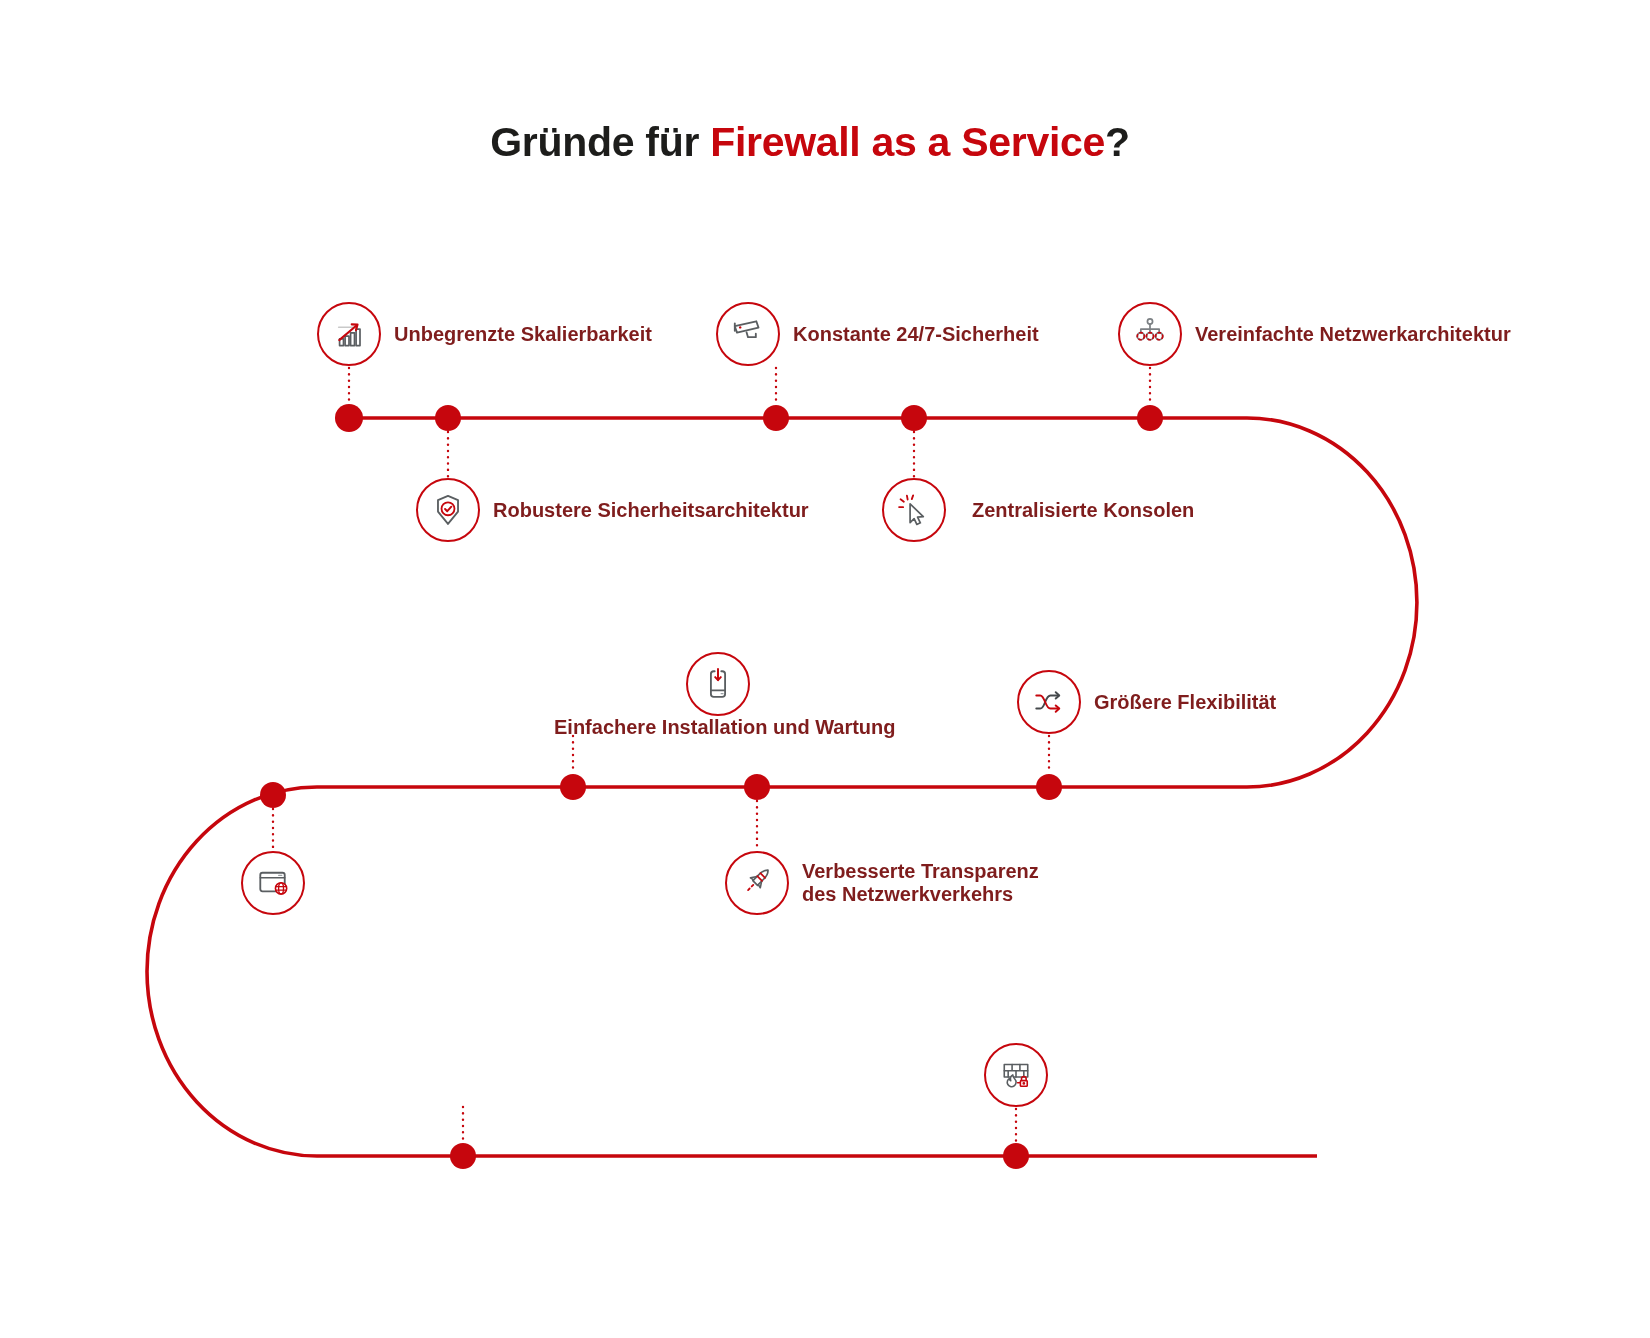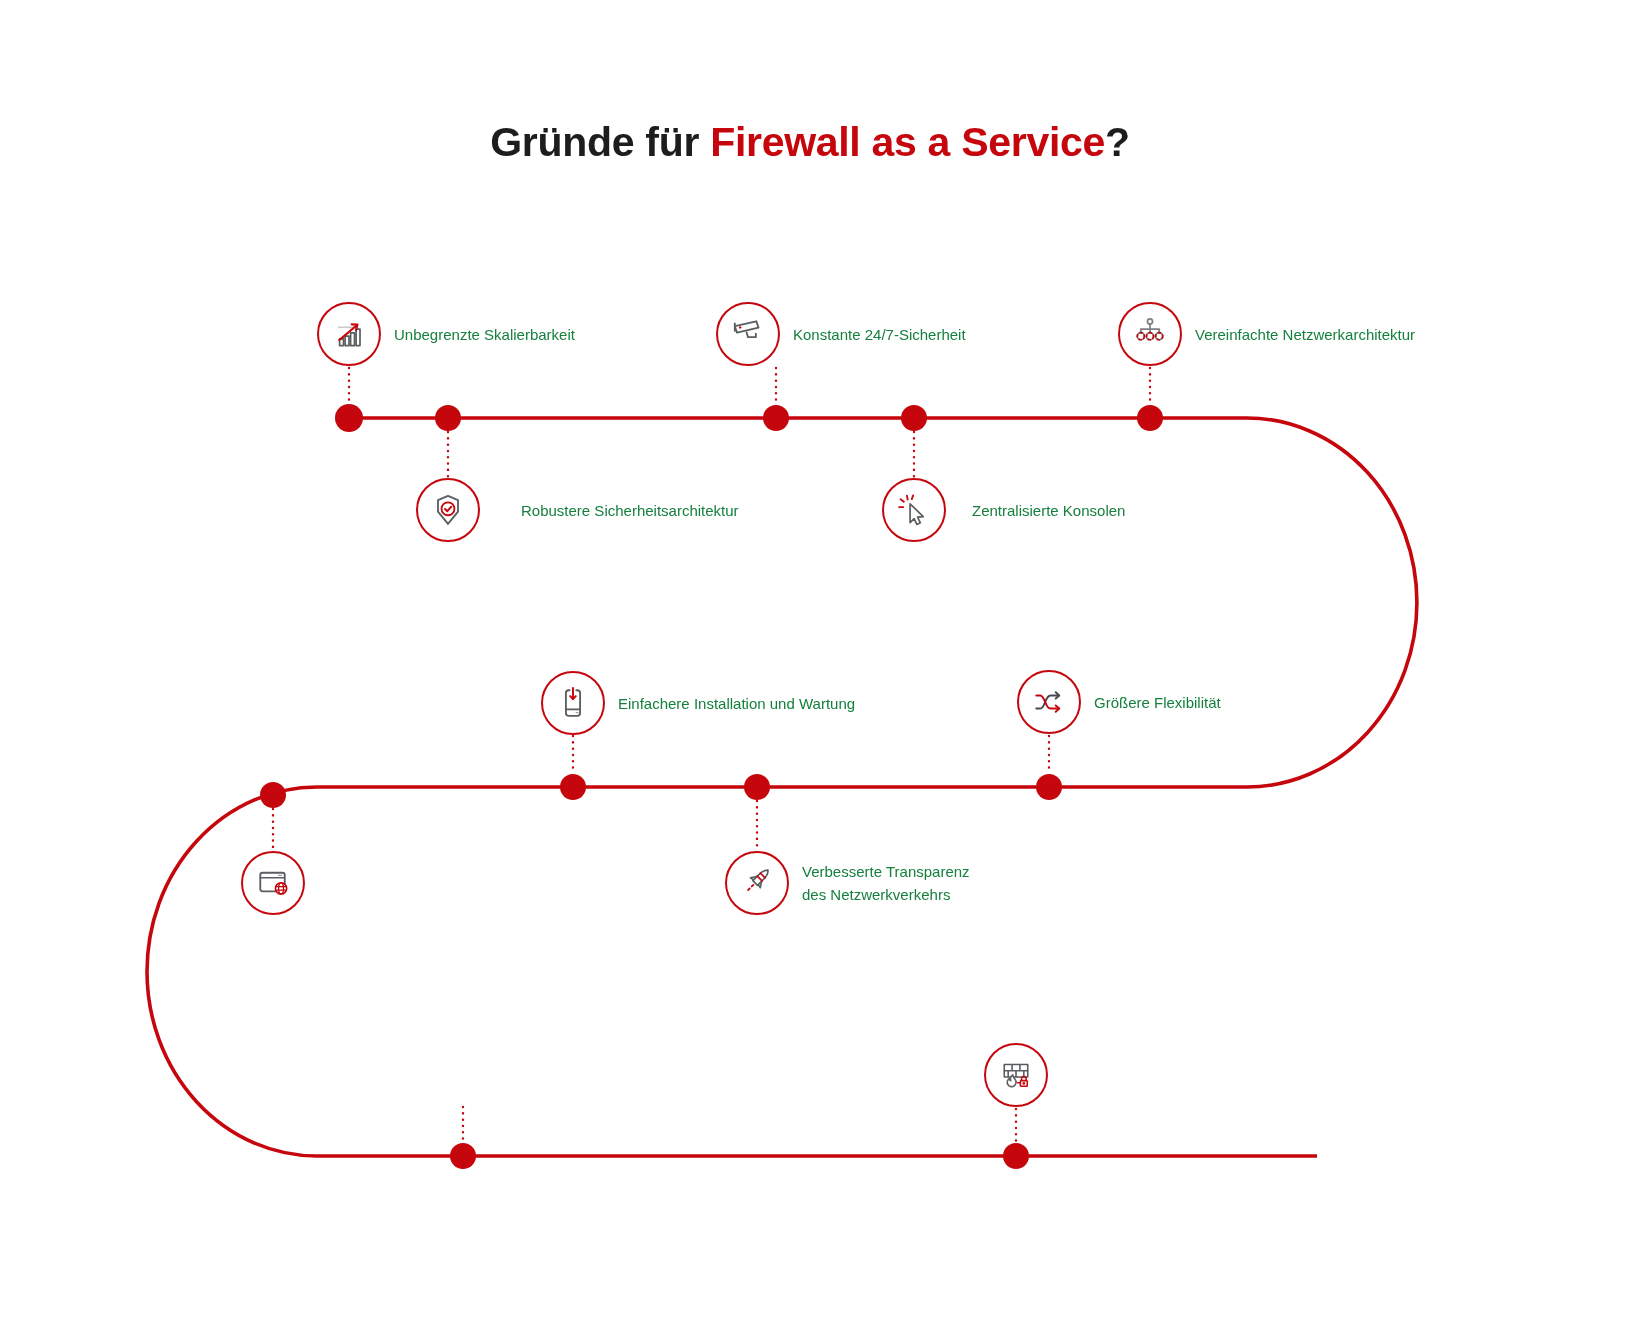--- a/index.html
+++ b/index.html
@@ -8,22 +8,22 @@
   .canvas{position:absolute;left:0;top:0;width:1316px;height:1338px;}
   .title{position:absolute;left:0;top:119px;width:1620px;text-align:center;
          font-size:41px;font-weight:700;color:#1d1d1b;letter-spacing:-0.3px;}
   .title .hl{color:#c6060d;}
   svg.path-layer{position:absolute;left:0;top:0;}
   .item{position:absolute;display:flex;align-items:center;}
   .badge{width:64px;height:64px;border:2px solid #c6060d;border-radius:50%;
          background:#fff;box-sizing:border-box;display:flex;
          align-items:center;justify-content:center;flex:0 0 auto;}
   .badge svg{width:44px;height:44px;}
-  .label{margin-left:13px;font-size:15px;line-height:23px;font-weight:400;
-         color:#15803d;white-space:nowrap;}
+  .label{margin-left:13px;font-size:20px;line-height:23px;font-weight:700;
+         color:#7f1d1d;white-space:nowrap;}
   .label span{display:block;}
 </style>
 </head>
 <body>
 
 <div class="canvas">
 
   <svg class="path-layer" width="1650" height="1338" viewBox="0 0 1650 1338">
     <path d="M349 418 H1247 A170 184.5 0 0 1 1247 787 H317 A170 184.5 0 0 0 317 1156 H1317" fill="none" stroke="#c6060d" stroke-width="3.6"></path>
     <g stroke="#c6060d" stroke-width="2.4" stroke-linecap="round" stroke-dasharray="0.1 6.2">
@@ -113,21 +113,21 @@
           <circle cx="25.5" cy="19.8" r="2.9"></circle>
         </g>
       </svg>
     </div>
     <div class="label">
       <span>Vereinfachte Netzwerkarchitektur</span>
         <span></span>
     </div>
   </div>
 
-  <div class="item" style="left:416px;top:478px;gap:28px;">
+  <div class="item" style="left:416px;top:478px;">
     <div class="badge">
       <svg viewBox="0 0 36 36" fill="none" stroke-linecap="round" stroke-linejoin="round">
         <path d="M18 6.4 L26.2 9.9 V19.3 L18 29.4 L9.8 19.3 V9.9 Z" stroke="#5a5e61" stroke-width="1.5"></path>
         <circle cx="18" cy="17" r="5.3" stroke="#c6060d" stroke-width="1.5"></circle>
         <path d="M15.6 17.2 L17.4 19 L20.7 15.3" stroke="#c6060d" stroke-width="1.6"></path>
       </svg>
     </div>
     <div class="label">
       <span>Robustere Sicherheitsarchitektur</span>
         <span></span>
@@ -145,21 +145,21 @@
           <path d="M17.3 6 L16.2 9.1"></path>
         </g>
       </svg>
     </div>
     <div class="label">
       <span>Zentralisierte Konsolen</span>
         <span></span>
     </div>
   </div>
 
-  <div class="item" style="left:541px;top:671px;">
+  <div class="item" style="left:541px;top:652px;flex-direction:column;">
     <div class="badge">
       <svg viewBox="0 0 36 36" fill="none" stroke-linecap="round" stroke-linejoin="round">
         <path d="M15.3 7.6 H14.5 A2.3 2.3 0 0 0 12.2 9.9 V26.2 A2.3 2.3 0 0 0 14.5 28.5 H21.5 A2.3 2.3 0 0 0 23.8 26.2 V9.9 A2.3 2.3 0 0 0 21.5 7.6 H20.7" stroke="#5a5e61" stroke-width="1.5"></path>
         <path d="M12.2 23.2 H23.8" stroke="#5a5e61" stroke-width="1.3"></path>
         <path d="M20.6 25.9 h1.5" stroke="#9aa0a4" stroke-width="1.1"></path>
         <g stroke="#c6060d" stroke-width="1.6">
           <path d="M18 5.8 V14.6"></path>
           <path d="M15.7 12.4 L18 14.9 L20.3 12.4"></path>
         </g>
       </svg>

